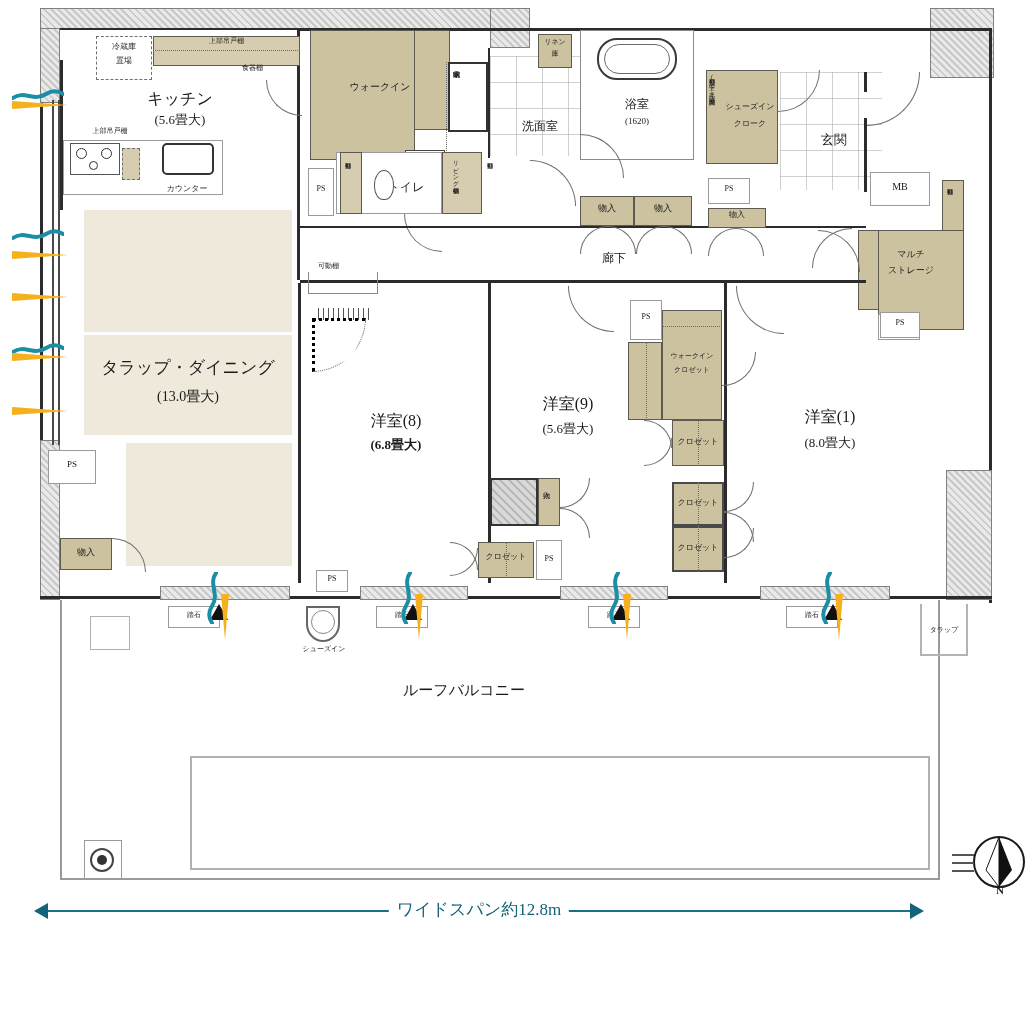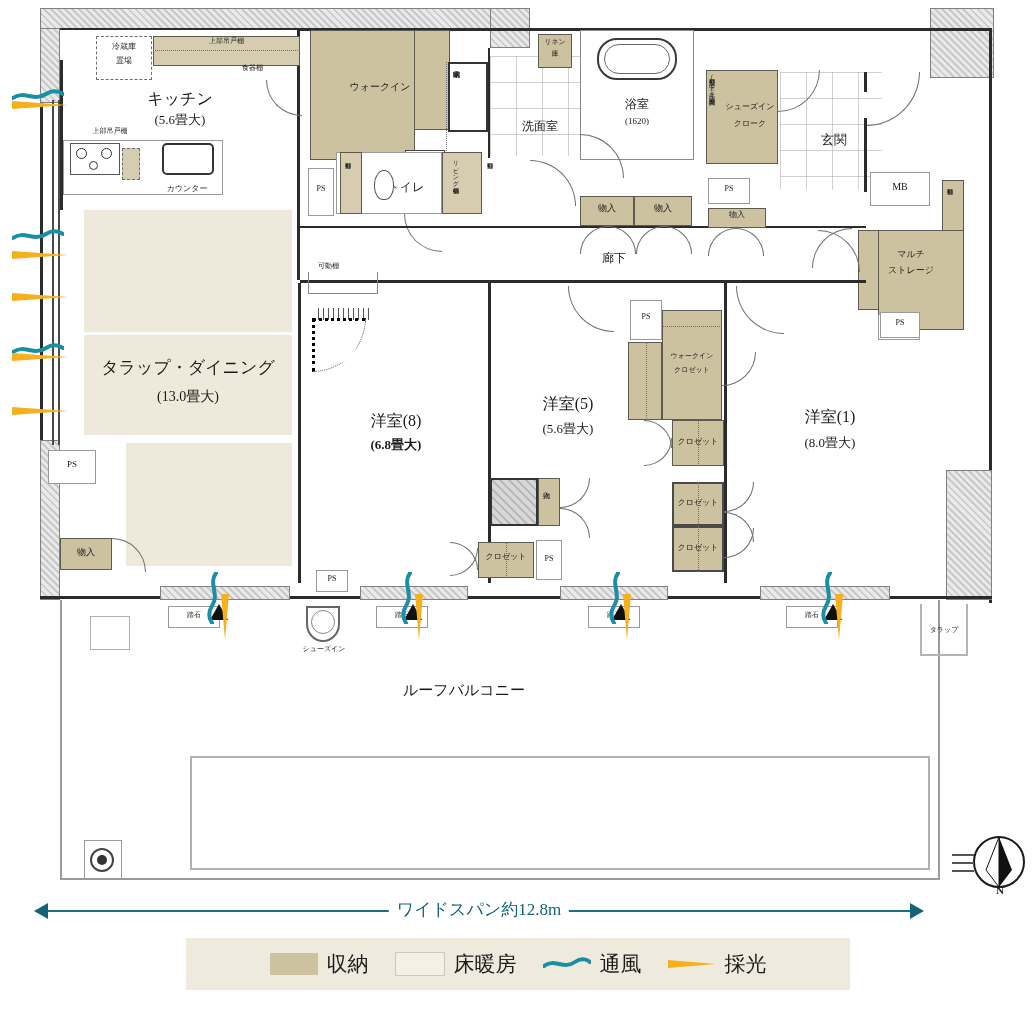--- a/index.html
+++ b/index.html
@@ -211,21 +211,21 @@
   <div class="abs" style="left:308px;top:272px;width:70px;height:22px;border:1px solid #888;border-top:none;"></div>
 
   <div class="wall" style="left:488px;top:283px;width:3px;height:300px;"></div>
   <div class="wall" style="left:298px;top:283px;width:3px;height:300px;"></div>
   <div class="lbl" style="left:336px;top:412px;width:120px;font-size:16px;">洋室(8)</div>
   <div class="lbl" style="left:336px;top:438px;width:120px;font-size:13px;font-weight:bold;">(6.8畳大)</div>
 
   <div class="abs" style="left:318px;top:308px;width:54px;height:12px;background:repeating-linear-gradient(to right,#555 0 1px,transparent 1px 5px);"></div>
   <div class="swing sw-br dd" style="left:312px;top:318px;width:54px;height:54px;"></div>
 
-  <div class="lbl" style="left:508px;top:395px;width:120px;font-size:16px;">洋室(5)</div>
+  <div class="lbl" style="left:508px;top:395px;width:120px;font-size:16px;">洋室(9)</div>
   <div class="lbl" style="left:508px;top:422px;width:120px;font-size:13px;">(5.6畳大)</div>
   <div class="swing sw-bl" style="left:568px;top:286px;width:46px;height:46px;"></div>
 
   <div class="grey" style="left:490px;top:478px;width:48px;height:48px;background:repeating-linear-gradient(45deg,#b9b9b9 0 2px,#d8d8d8 2px 6px);border:2px solid #333;"></div>
   <div class="store" style="left:538px;top:478px;width:22px;height:48px;"></div>
   <div class="lbl v" style="left:542px;top:486px;font-size:7px;">物入</div>
   <div class="swing sw-br" style="left:560px;top:478px;width:30px;height:30px;"></div>
   <div class="swing sw-tr" style="left:560px;top:508px;width:30px;height:30px;"></div>
 
   <div class="store" style="left:478px;top:542px;width:56px;height:36px;"></div>
@@ -379,36 +379,14 @@
       <path d="M31 5 L31 55" stroke="#1a1a1a" stroke-width="1"></path>
       <path d="M31 5 L44 38 L31 55 Z" fill="#111"></path>
       <path d="M31 5 L18 38 L31 55 Z" fill="#fff" stroke="#111" stroke-width="1"></path>
     </svg>
     <div class="lbl" style="left:22px;top:52px;width:20px;font-size:11px;font-weight:bold;">N</div>
   </div>
   <div class="line" style="left:952px;top:854px;width:22px;height:2px;background:#555;"></div>
   <div class="line" style="left:952px;top:862px;width:22px;height:2px;background:#555;"></div>
   <div class="line" style="left:952px;top:870px;width:22px;height:2px;background:#555;"></div>
 
-  <div id="legend">
-    <div class="lg-item">
-      <div class="lg-sw1"></div>
-      <div class="lg-txt">収納</div>
-    </div>
-    <div class="lg-item">
-      <div class="lg-sw2"></div>
-      <div class="lg-txt">床暖房</div>
-    </div>
-    <div class="lg-item">
-      <svg width="48" height="16" viewBox="0 0 48 16">
-          <path d="M1 10 C11 2, 21 14, 32 6 C39 1, 45 4, 47 6" stroke="#1a8fa3" stroke-width="4" fill="none" stroke-linecap="round"></path>
-        </svg>
-      <div class="lg-txt">通風</div>
-    </div>
-    <div class="lg-item">
-      <svg width="48" height="16" viewBox="0 0 48 16">
-          <path d="M0 4 L48 8 L0 12 Z" fill="#f5b01e"></path>
-        </svg>
-      <div class="lg-txt">採光</div>
-    </div>
-  </div>
 
 </div>
 
 </body></html>

